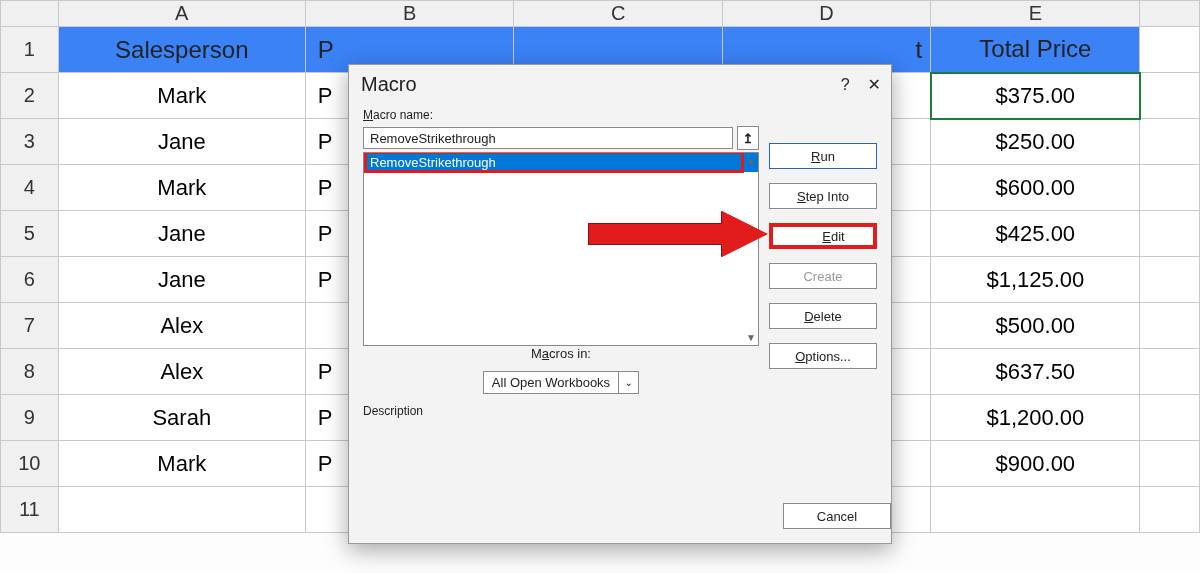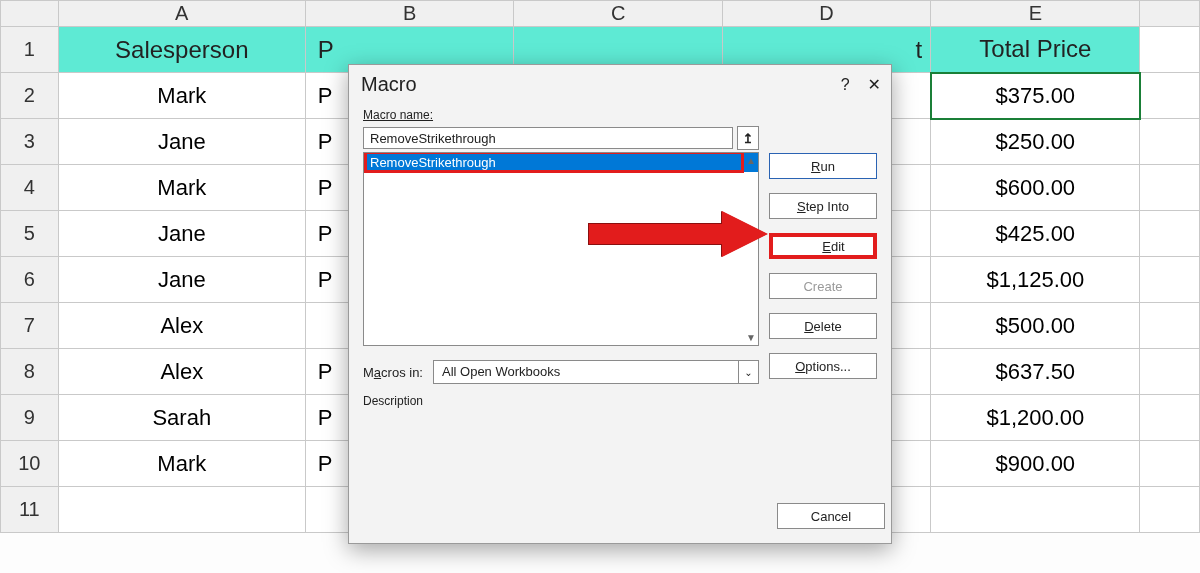--- a/index.html
+++ b/index.html
@@ -38,21 +38,21 @@
     background: #f0f0f0;
     font-weight: 400;
     font-size: 20px;
     color: #333;
     width: 58px;
   }
   .col-a { width: 248px; }
   .col-b, .col-c, .col-d { width: 210px; }
   .col-e { width: 210px; }
   .hdr-row td {
-    background: #5eead4;
+    background: #3b82f6;
     font-weight: 400;
     font-size: 24px;
     color: #222;
   }
   .sheet .sel-left  { border-left: 2px solid #1a7f37; }
   .sheet .sel-right { border-right: 2px solid #1a7f37; }
   .sheet .sel-top   { border-top: 2px solid #1a7f37; }
   .sheet .sel-bot   { border-bottom: 2px solid #1a7f37; }
   .corner {
     background: #f0f0f0 !important;
@@ -77,21 +77,21 @@
     align-items: center;
     justify-content: space-between;
   }
   .dlg-title .t { font-size: 20px; }
   .dlg-title .ctrls { display: flex; gap: 18px; align-items: center; font-size: 16px; }
   .dlg-title .ctrls span { cursor: default; }
   .dlg-body {
     position: relative;
     padding: 0 14px 14px 14px;
   }
-  .lblrow { margin-top: 8px; font-size: 12px; text-decoration: underline; }
+  .lblrow { margin-top: 8px; font-size: 12px; }
   .lblrow u { text-decoration: underline; }
 
   .macro-name-line { display:flex; align-items:center; gap:4px; margin-top:4px; }
   .macro-name-box {
     flex: 1;
     background: #fff;
     border: 1px solid #8a8a8a;
     padding: 3px 6px;
     height: 22px;
   }
@@ -127,40 +127,40 @@
   }
   .macro-list .scroll-triangle {
     position: absolute;
     right: 2px; top: 2px;
     font-size: 10px; color: #666;
   }
   .macro-list .scroll-triangle.bot { top: auto; bottom: 2px; }
 
   .macros-in-row {
     display:flex; align-items:center; gap:10px;
-    margin-top: 14px;
+    flex-direction: column;
   }
   .combo {
     flex: 1;
     display:flex;
     border: 1px solid #8a8a8a;
     background: #fff;
     height: 24px;
   }
   .combo .val { flex:1; padding: 3px 8px; }
   .combo .arrow {
     width: 20px; border-left: 1px solid #8a8a8a;
     display:flex; align-items:center; justify-content:center;
     font-size: 10px;
   }
   .desc-lbl { margin-top: 10px; font-size: 12px; }
   
   .btn-col {
     position: absolute;
-    top: 88px;
+    top: 78px;
     right: 14px;
     width: 108px;
     display:flex;
     flex-direction:column;
     gap: 14px;
   }
   .btn {
     height: 26px;
     border: 1px solid #8a8a8a;
     background: #fff;
@@ -168,21 +168,21 @@
     display:flex; align-items:center; justify-content:center;
     cursor: default;
   }
   .btn.primary { border: 1.5px solid #2a63b3; }
   .btn.disabled { color: #9a9a9a; }
   .btn.highlight { border: 4px solid #e21c1c; padding-left: 21px; }
   .btn u { text-decoration: underline; }
 
   .cancel-wrap {
     position: absolute;
-    right: 6px;
+    right: 0;
     bottom: 14px;
   }
   .cancel-wrap .btn { width: 108px; }
 
   
   .arrow-wrap {
     position: absolute;
     top: 212px;
     left: 588px;
     width: 190px;

